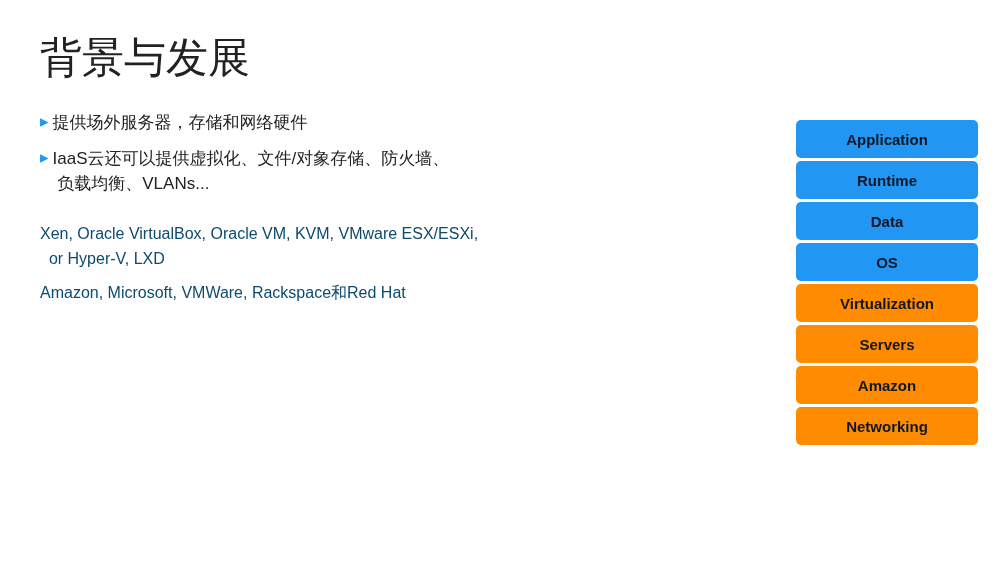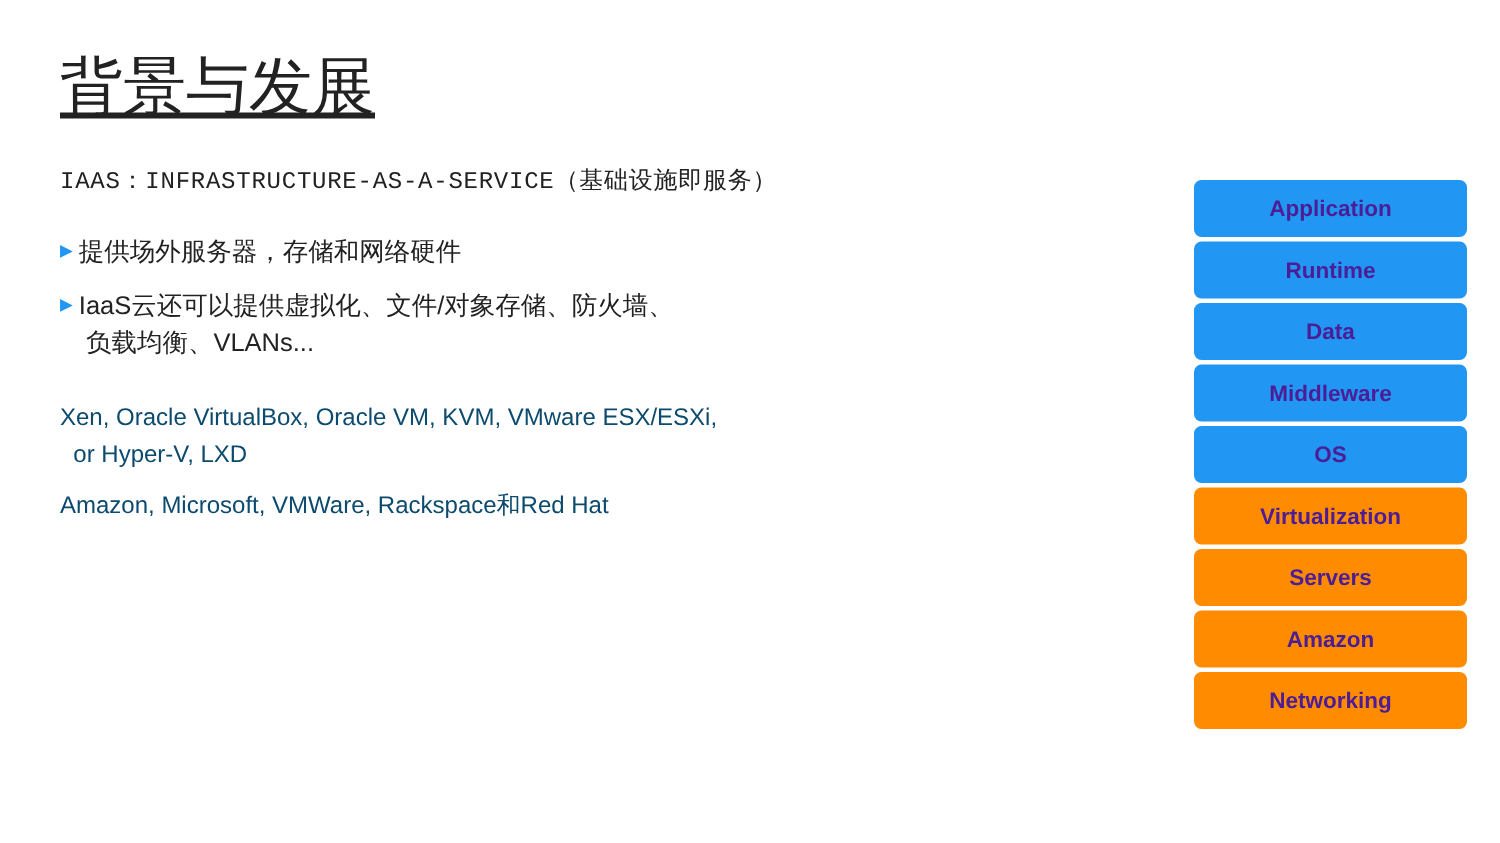--- a/index.html
+++ b/index.html
@@ -23,21 +23,20 @@
       padding: 30px 40px 30px 40px;
       position: relative;
     }
 
     .main-title {
       font-size: 42px;
       font-weight: normal;
       color: #222;
       margin-bottom: 24px;
       font-family: 'Microsoft YaHei', 'SimHei', Arial, sans-serif;
-      text-decoration: underline;
     }
 
     .iaas-line {
       font-family: 'Courier New', Courier, monospace;
       font-size: 16px;
       color: #222;
       margin-bottom: 24px;
       letter-spacing: 0.5px;
     }
 
@@ -88,42 +87,41 @@
       flex-direction: column;
       gap: 3px;
     }
 
     .stack-item {
       display: flex;
       align-items: center;
       justify-content: center;
       height: 38px;
       border-radius: 5px;
-      color: #4c1d95;
+      color: #0f172a;
       font-size: 15px;
       font-weight: bold;
       font-family: Arial, sans-serif;
     }
 
     .stack-blue {
       background-color: #2196F3;
     }
 
     .stack-orange {
       background-color: #FF8C00;
     }
   </style>
 </head>
 <body>
 
 <div class="page-container">
 
   <h1 class="main-title">背景与发展</h1>
 
-  <p class="iaas-line">IAAS：INFRASTRUCTURE-AS-A-SERVICE（基础设施即服务）</p>
 
   <div class="bullet-list">
     <div class="bullet-item">
       <span class="bullet-arrow">▸</span>
       <span class="bullet-text">提供场外服务器，存储和网络硬件</span>
     </div>
     <div class="bullet-item">
       <span class="bullet-arrow">▸</span>
       <span class="bullet-text">IaaS云还可以提供虚拟化、文件/对象存储、防火墙、<br>&nbsp;负载均衡、VLANs...</span>
     </div>
@@ -138,23 +136,20 @@
     <div class="stack-item stack-blue">
       <span>Application</span>
     </div>
     <div class="stack-item stack-blue">
       <span>Runtime</span>
     </div>
     <div class="stack-item stack-blue">
       <span>Data</span>
     </div>
     <div class="stack-item stack-blue">
-      <span>Middleware</span>
-    </div>
-    <div class="stack-item stack-blue">
       <span>OS</span>
     </div>
     <div class="stack-item stack-orange">
       <span>Virtualization</span>
     </div>
     <div class="stack-item stack-orange">
       <span>Servers</span>
     </div>
     <div class="stack-item stack-orange">
       <span>Amazon</span>

